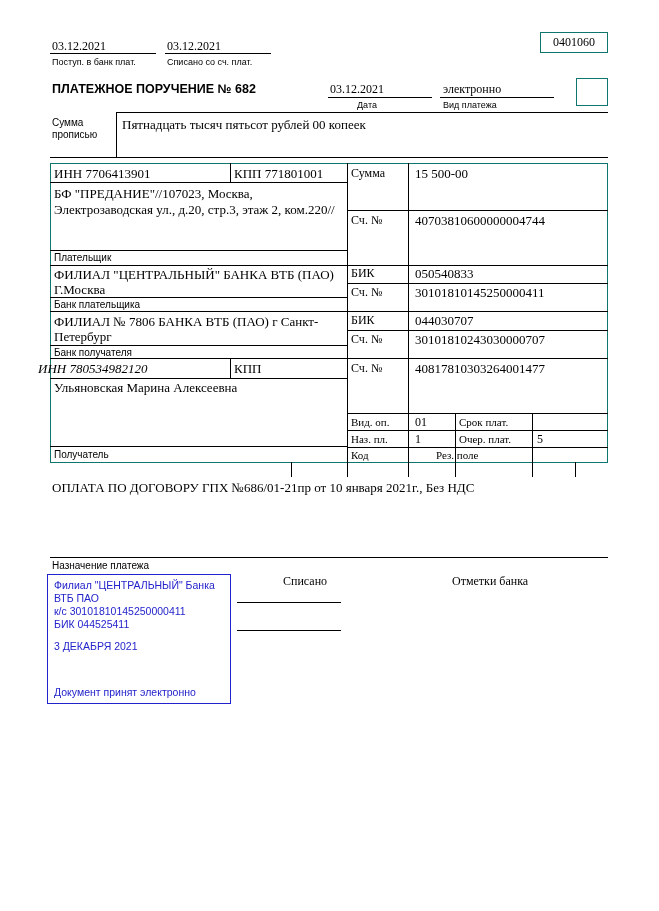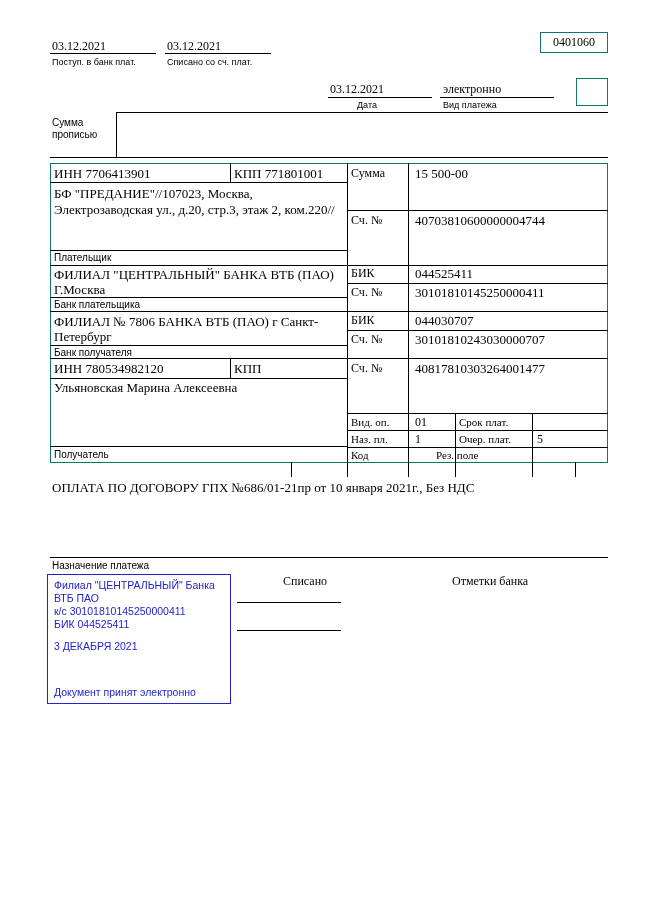--- a/index.html
+++ b/index.html
@@ -35,31 +35,33 @@
 <div class="page" style="--stamp-blue: #2323cc;">
 
   <div class="f12" style="left:52px;top:39px;">03.12.2021</div>
   <div class="hl" style="left:50px;top:53px;width:106px;"></div>
   <div class="tiny" style="left:52px;top:57px;">Поступ. в банк плат.</div>
   <div class="f12" style="left:167px;top:39px;">03.12.2021</div>
   <div class="hl" style="left:165px;top:53px;width:106px;"></div>
   <div class="tiny" style="left:167px;top:57px;">Списано со сч. плат.</div>
   <div class="bx f12 ctr" style="left:540px;top:32px;width:68px;height:21px;line-height:19px;">0401060</div>
 
+  <div class="title" style="left:52px;top:82px;">ПЛАТЕЖНОЕ ПОРУЧЕНИЕ № 682</div>
   <div class="f12" style="left:330px;top:82px;">03.12.2021</div>
   <div class="hl" style="left:328px;top:97px;width:104px;"></div>
   <div class="tiny" style="left:357px;top:100px;">Дата</div>
   <div class="f12" style="left:443px;top:82px;">электронно</div>
   <div class="hl" style="left:440px;top:97px;width:114px;"></div>
   <div class="tiny" style="left:443px;top:100px;">Вид платежа</div>
   <div class="bx" style="left:576px;top:78px;width:32px;height:28px;"></div>
 
   <div class="lab" style="left:52px;top:117px;width:56px;">Сумма прописью</div>
   <div class="hl" style="left:116px;top:112px;width:492px;"></div>
   <div class="vl" style="left:116px;top:112px;height:45px;"></div>
+  <div class="f13" style="left:122px;top:117px;width:480px;">Пятнадцать тысяч пятьсот рублей 00 копеек</div>
   <div class="hl" style="left:50px;top:157px;width:558px;"></div>
 
   <div class="bx" style="left:50px;top:163px;width:558px;height:300px;"></div>
   <div class="vl" style="left:347px;top:163px;height:299px;"></div>
   <div class="vl" style="left:408px;top:163px;height:299px;"></div>
   <div class="vl" style="left:230px;top:163px;height:19px;"></div>
   <div class="hl" style="left:50px;top:182px;width:297px;"></div>
   <div class="hl" style="left:50px;top:250px;width:297px;"></div>
   <div class="hl" style="left:50px;top:265px;width:558px;"></div>
   <div class="hl" style="left:50px;top:297px;width:297px;"></div>
@@ -83,32 +85,32 @@
   <div class="f13" style="left:54px;top:186px;width:288px;">БФ "ПРЕДАНИЕ"//107023, Москва, Электрозаводская ул., д.20, стр.3, этаж 2, ком.220//</div>
   <div class="lab" style="left:54px;top:252px;">Плательщик</div>
   <div class="f12" style="left:351px;top:166px;">Сумма</div>
   <div class="f13" style="left:415px;top:166px;">15 500-00</div>
   <div class="f12" style="left:351px;top:213px;">Сч. №</div>
   <div class="f13" style="left:415px;top:213px;">40703810600000004744</div>
 
   <div class="f13" style="left:54px;top:267px;width:288px;line-height:15px;">ФИЛИАЛ "ЦЕНТРАЛЬНЫЙ" БАНКА ВТБ (ПАО) Г.Москва</div>
   <div class="lab" style="left:54px;top:299px;">Банк плательщика</div>
   <div class="f12" style="left:351px;top:266px;">БИК</div>
-  <div class="f13" style="left:415px;top:266px;">044525411</div>
+  <div class="f13" style="left:415px;top:266px;">050540833</div>
   <div class="f12" style="left:351px;top:285px;">Сч. №</div>
   <div class="f13" style="left:415px;top:285px;">30101810145250000411</div>
 
   <div class="f13" style="left:54px;top:314px;width:288px;line-height:15px;">ФИЛИАЛ № 7806 БАНКА ВТБ (ПАО) г Санкт-Петербург</div>
   <div class="lab" style="left:54px;top:347px;">Банк получателя</div>
   <div class="f12" style="left:351px;top:313px;">БИК</div>
   <div class="f13" style="left:415px;top:313px;">044030707</div>
   <div class="f12" style="left:351px;top:332px;">Сч. №</div>
   <div class="f13" style="left:415px;top:332px;">30101810243030000707</div>
 
-  <div class="f13" style="left:54px;top:361px;">ИНН 780534982120</div>
+  <div class="f13" style="left:38px;top:361px;font-style:italic;">ИНН 780534982120</div>
   <div class="f13" style="left:234px;top:361px;">КПП</div>
   <div class="f12" style="left:351px;top:361px;">Сч. №</div>
   <div class="f13" style="left:415px;top:361px;">40817810303264001477</div>
   <div class="f13" style="left:54px;top:380px;width:288px;">Ульяновская Марина Алексеевна</div>
   <div class="lab" style="left:54px;top:449px;">Получатель</div>
 
   <div class="f11" style="left:351px;top:416px;">Вид. оп.</div>
   <div class="f12" style="left:415px;top:415px;">01</div>
   <div class="f11" style="left:459px;top:416px;">Срок плат.</div>
   <div class="f11" style="left:351px;top:433px;">Наз. пл.</div>

